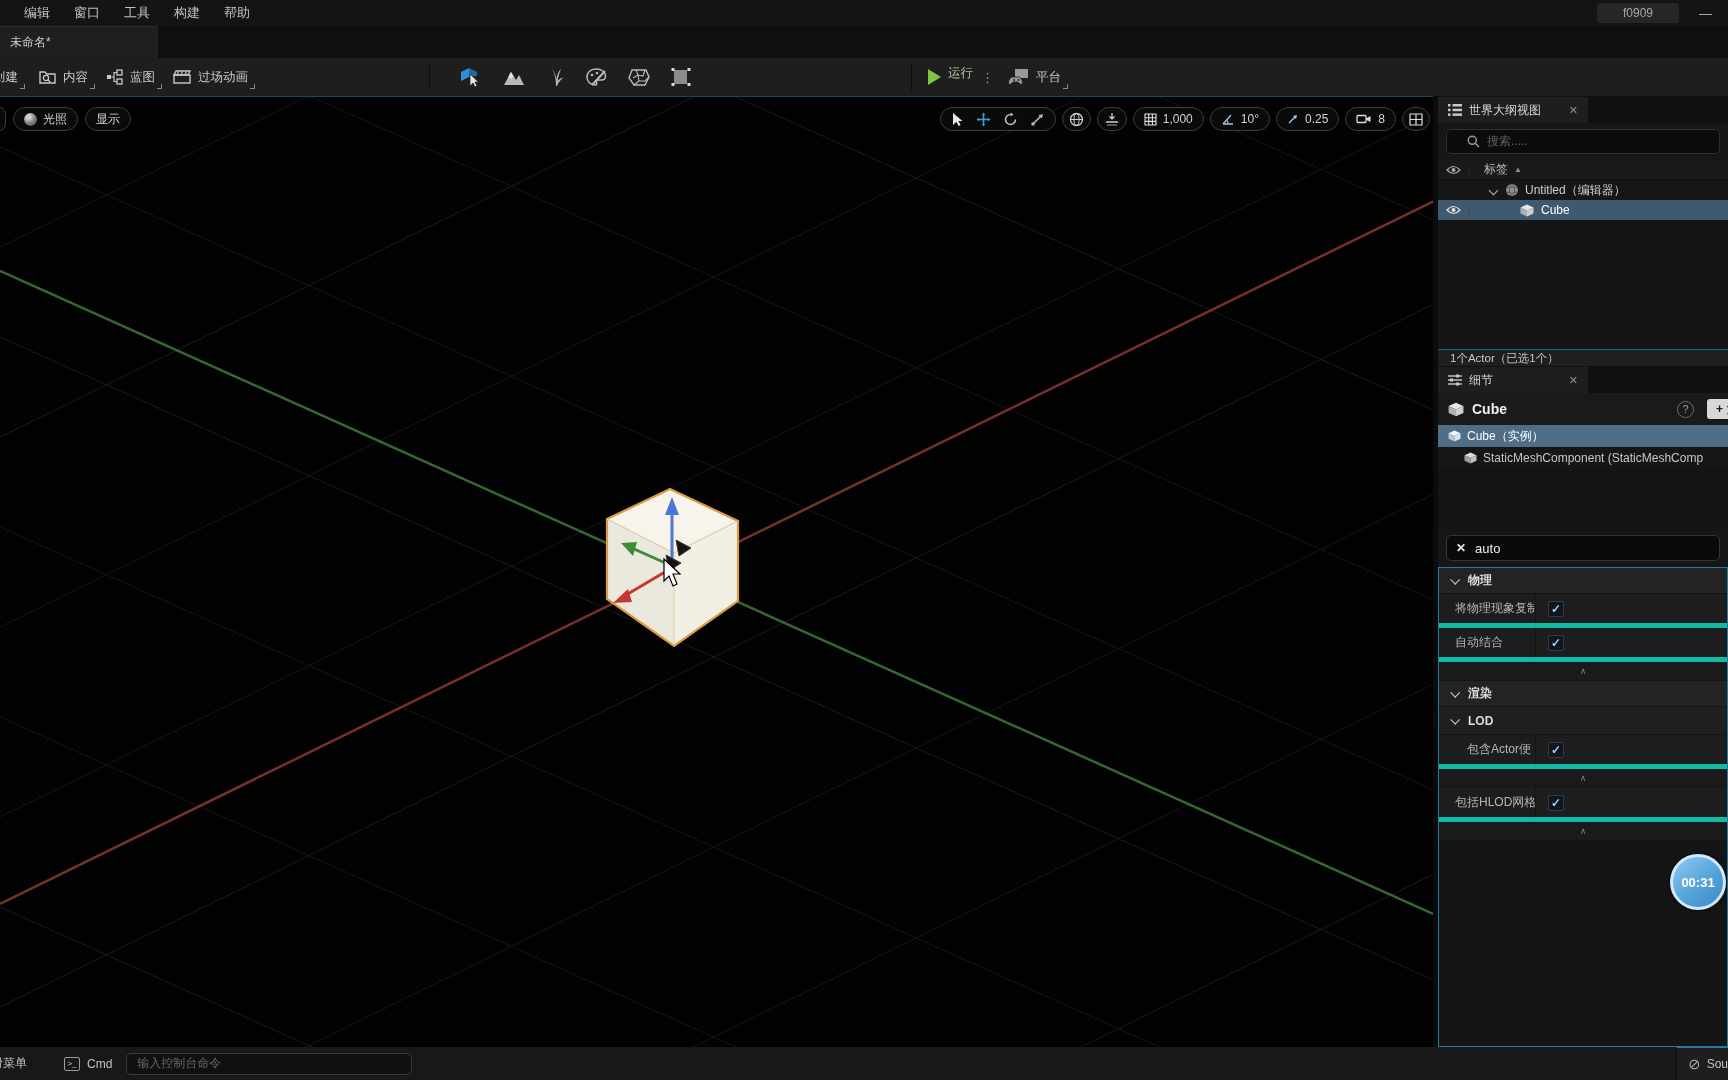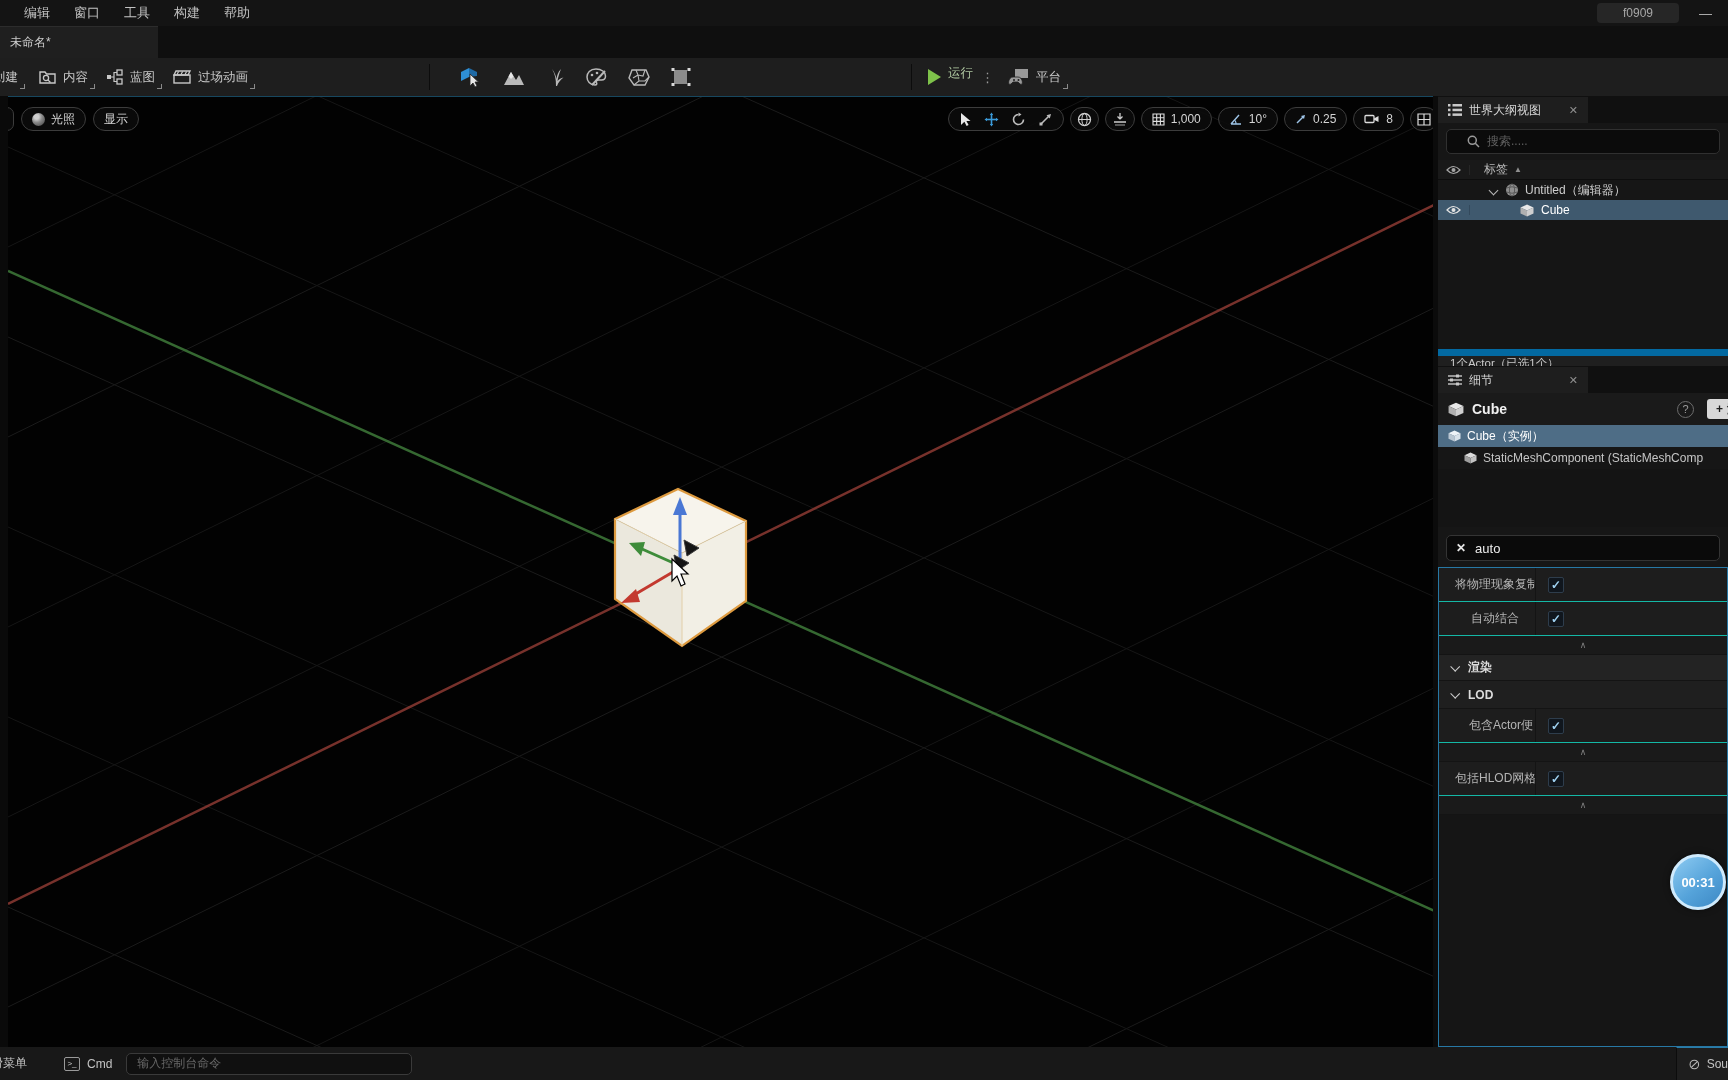--- a/index.html
+++ b/index.html
@@ -31,21 +31,21 @@
   .tb-clip { width:30px; overflow:hidden; position:relative; height:38px; }
   .tb-clip .tb-btn { position:absolute; left:-16px; top:0; }
   .mode-icons { position:absolute; left:423px; top:0; height:38px; display:flex; align-items:center; gap:20px; }
   .play-cluster { position:absolute; left:905px; top:0; height:38px; display:flex; align-items:center; }
   .play-tri { width:0; height:0; border-left:13px solid #7ec24a; border-top:8px solid transparent;
               border-bottom:8px solid transparent; }
   .play-label { color:#aec7a0; margin:0 8px 8px 7px; }
   .kebab { color:#9a9a9a; font-size:13px; letter-spacing:0; margin-right:14px; }
 
   
-  .viewport { position:absolute; left:8px; top:96px; width:1438px; height:951px; background:#020202;
+  .viewport { position:absolute; left:0; top:96px; width:1438px; height:951px; background:#020202;
               border-top:1px solid #17475f; overflow:hidden; }
   .vp-pills-left { position:absolute; left:0; top:10px; display:flex; gap:7px; align-items:center; }
   .vp-pills-right { position:absolute; right:8px; top:10px; display:flex; gap:6px; align-items:center; }
   .pill { height:24px; background:rgba(12,12,12,0.85); border:1px solid #3c3c3c; border-radius:12px;
           display:flex; align-items:center; gap:6px; padding:0 10px; font-size:12px; color:#d4d4d4; }
   .pill.iconpill { padding:0 6px; }
   .pill-sliver { width:14px; margin-left:-8px; padding:0; }
   .sphere { width:13px; height:13px; border-radius:50%;
             background:radial-gradient(circle at 35% 30%, #cfcfcf 0 18%, #8a8a8a 45%, #3a3a3a 100%); }
   .tool-icons { display:flex; gap:12px; align-items:center; padding:0 4px; }
@@ -62,22 +62,22 @@
                display:flex; align-items:center; gap:7px; padding:0 20px; flex:none; }
   .searchbox .ph { color:#5f5f5f; }
   .out-header { height:20px; background:#191919; border-bottom:1px solid #0d0d0d; display:flex;
                 align-items:center; color:#b9b9b9; flex:none; }
   .eye-col { width:32px; display:flex; justify-content:center; border-right:1px solid #262626; flex:none; }
   .sortarrow { color:#8f8f8f; font-size:8px; margin-left:6px; }
   .orow { height:20px; display:flex; align-items:center; color:#cfcfcf; flex:none; }
   .orow.sel { background:#3f596e; color:#ffffff; }
   .chev { width:7px; height:7px; border-right:1.5px solid #b9b9b9; border-bottom:1.5px solid #b9b9b9;
           transform:rotate(45deg); display:inline-block; flex:none; }
-  .out-status { height:17px; background:#1f1f1f; border-top:7px solid #0369a1; display:flex;
-                align-items:flex-start; padding-left:12px; color:#c9c9c9; font-size:11.5px; flex:none; }
+  .out-status { height:17px; background:#1f1f1f; border-top:1px solid #0369a1; display:flex;
+                align-items:center; padding-left:12px; color:#c9c9c9; font-size:11.5px; flex:none; }
   .out-fill { flex:1; background:#151515; }
 
   
   .det-header { height:32px; display:flex; align-items:center; gap:8px; padding-left:10px;
                 background:#1a1a1a; flex:none; position:relative; }
   .det-title { font-size:14px; font-weight:bold; color:#f0f0f0; }
   .help-circle { position:absolute; right:34px; width:17px; height:17px; border-radius:50%;
                  border:1px solid #6d6d6d; color:#9c9c9c; font-size:11px; display:flex;
                  align-items:center; justify-content:center; }
   .add-btn { position:absolute; right:-32px; height:20px; background:#d8d8d8; color:#1c1c1c;
@@ -92,22 +92,22 @@
                 border-radius:5px; display:flex; align-items:center; gap:9px; padding:0 9px;
                 color:#ececec; font-size:13px; flex:none; }
   .det-search .x { font-weight:bold; font-size:12px; color:#e8e8e8; }
   .filterbox { flex:1; border:1px solid #2778a5; display:flex; flex-direction:column; overflow:hidden; }
   .sect-h { height:26px; background:#232323; border-bottom:1px solid #141414; display:flex;
             align-items:center; gap:10px; padding-left:12px; color:#dcdcdc; font-weight:bold;
             font-size:12px; flex:none; }
   .sect-h.sub { background:#1f1f1f; font-weight:bold; }
   .chev-d { width:7px; height:7px; border-right:1.7px solid #cfcfcf; border-bottom:1.7px solid #cfcfcf;
             transform:rotate(45deg) translateY(-1px); flex:none; }
-  .prow { height:34px; background:#1d1d1d; border-bottom:1px solid #14b8a6; display:flex;
-          align-items:center; flex:none; position:relative;text-align:center; }
+  .prow { height:34px; background:#1d1d1d; border-bottom:5px solid #14b8a6; display:flex;
+          align-items:center; flex:none; position:relative; }
   .prow .plabel { width:96px; padding-left:16px; color:#b5b5b5; white-space:nowrap; overflow:hidden; flex:none; }
   .prow .pdiv { width:1px; align-self:stretch; background:#141414; flex:none; }
   .prow .pval { padding-left:12px; display:flex; align-items:center; }
   .prow.indent2 .plabel { padding-left:28px; }
   .cb { width:16px; height:16px; background:#10161d; border:1px solid #2e3d4c; border-radius:2px;
         display:flex; align-items:center; justify-content:center; color:#9fd1f0; font-size:12px;
         font-weight:bold; }
   .collapse-strip { height:19px; background:#1a1a1a; border-bottom:1px solid #141414; display:flex;
                     align-items:center; justify-content:center; color:#7d7d7d; font-size:9px; flex:none; }
   .filter-fill { flex:1; background:#151515; }
@@ -500,20 +500,24 @@
       </svg>
     <span>StaticMeshComponent (StaticMeshComp</span>
   </div>
   <div class="det-gap"></div>
   <div class="det-search">
     <span class="x">✕</span>
     <span>auto</span>
   </div>
 
   <div class="filterbox">
+    <div class="sect-h">
+      <span class="chev-d"></span>
+      <span>物理</span>
+    </div>
     <div class="prow">
       <span class="plabel">将物理现象复制</span>
       <span class="pdiv"></span>
       <span class="pval">
           <span class="cb">✓</span>
         </span>
     </div>
     <div class="prow">
       <span class="plabel">自动结合</span>
       <span class="pdiv"></span>

